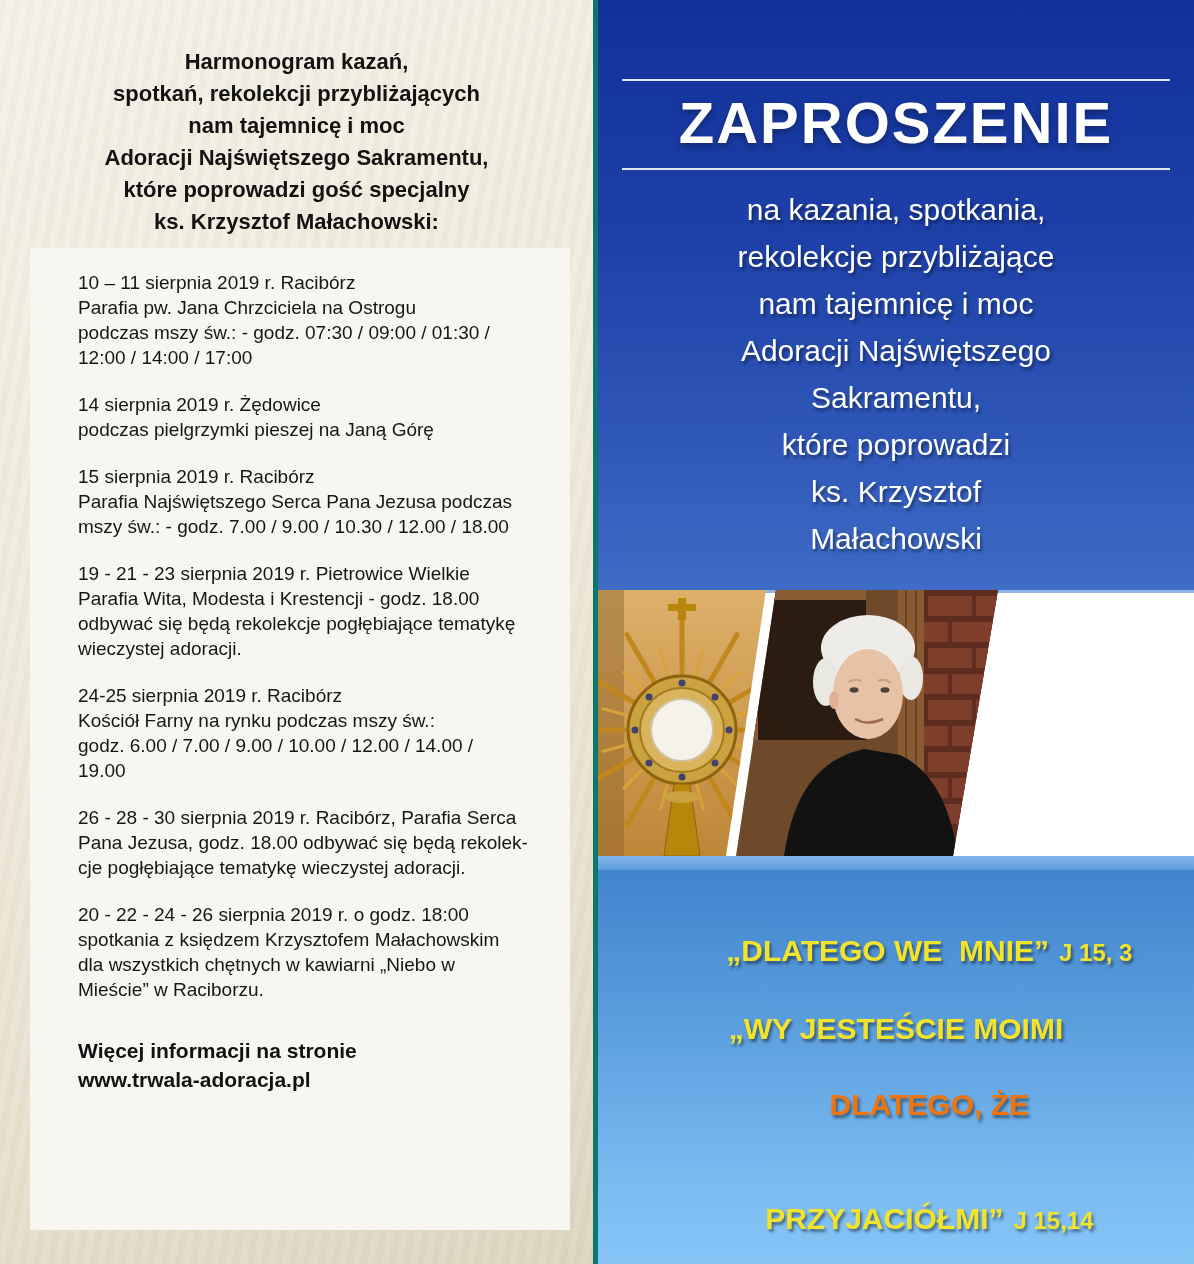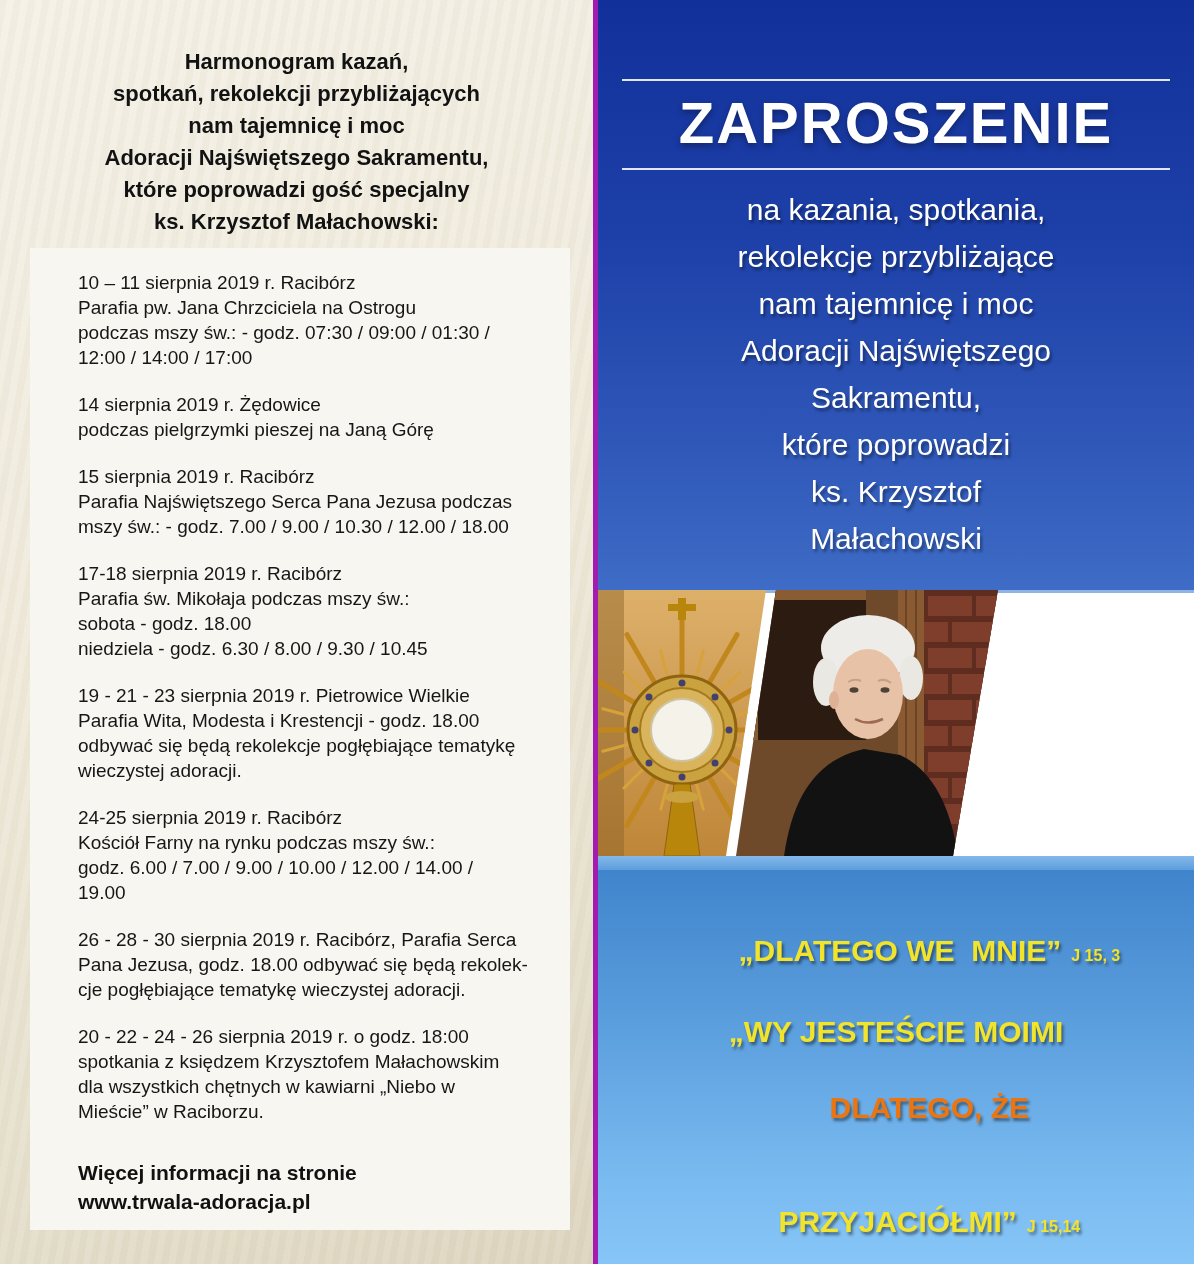--- a/index.html
+++ b/index.html
@@ -1,17 +1,17 @@
 <!DOCTYPE html>
 <html lang="pl"><head>
 <meta charset="utf-8">
 <style>
   html,body{margin:0;padding:0;background:#ffffff;}
   .page{position:relative;width:1194px;height:1264px;overflow:hidden;
-        font-family:"Liberation Sans",sans-serif;background:#a21caf;}
+        font-family:"Liberation Sans",sans-serif;background:#0f766e;}
 
   
   .left-panel{position:absolute;left:0;top:0;width:593px;height:1264px;
     background:linear-gradient(155deg,#f4f1e8 0%,#efeadb 45%,#e7e1cf 75%,#ddd5bf 100%);}
   .left-panel::after{content:"";position:absolute;inset:0;pointer-events:none;
     background:repeating-linear-gradient(100deg,rgba(180,165,130,.06) 0 7px,rgba(255,255,255,.05) 7px 14px);}
   .left-header{position:relative;margin:46px 16px 0;text-align:center;
     font-weight:bold;font-size:22px;line-height:32px;color:#121212;white-space:pre-line;z-index:2;}
   .content-box{position:absolute;left:30px;top:248px;width:540px;height:982px;
     background:#f8f6f0;box-sizing:border-box;padding:22px 26px 0 48px;z-index:2;}
@@ -36,21 +36,21 @@
   .caption-line1{font-size:16px;font-weight:bold;letter-spacing:.5px;color:#5d5d5d;}
   .caption-line2{font-size:25px;font-weight:bold;letter-spacing:1px;color:#141414;line-height:27px;}
 
   .light-bar{height:14px;background:linear-gradient(180deg,#84b8ea,#5d9edd);}
 
   .blue-bottom{height:394px;box-sizing:border-box;padding-top:24px;text-align:center;
     background:linear-gradient(180deg,#4084cc 0%,#5c9fde 40%,#79baf0 78%,#86c5f6 100%);}
   .quote-line{font-weight:bold;font-size:30px;line-height:38px;color:#f2e32b;
     text-shadow:2px 3px 3px rgba(0,0,0,.45);white-space:pre-wrap;}
   .quote-line .orange-text{color:#ed750f;}
-  .quote-ref{font-size:16px;margin-left:10px;}
+  .quote-ref{font-size:24px;margin-left:10px;}
 </style>
 </head>
 <body>
 
 <div class="page">
 
   <div class="left-panel">
     <div class="left-header">Harmonogram kazań,
 spotkań, rekolekcji przybliżających
 nam tajemnicę i moc
@@ -60,24 +60,20 @@
     <div class="content-box">
       <p class="entry">10 – 11 sierpnia 2019 r. Racibórz
 Parafia pw. Jana Chrzciciela na Ostrogu
 podczas mszy św.: - godz. 07:30 / 09:00 / 01:30 /
 12:00 / 14:00 / 17:00</p>
       <p class="entry">14 sierpnia 2019 r. Żędowice
 podczas pielgrzymki pieszej na Janą Górę</p>
       <p class="entry">15 sierpnia 2019 r. Racibórz
 Parafia Najświętszego Serca Pana Jezusa podczas
 mszy św.: - godz. 7.00 / 9.00 / 10.30 / 12.00 / 18.00</p>
-      <p class="entry">17-18 sierpnia 2019 r. Racibórz
-Parafia św. Mikołaja podczas mszy św.:
-sobota - godz. 18.00
-niedziela - godz. 6.30 / 8.00 / 9.30 / 10.45</p>
       <p class="entry">19 - 21 - 23 sierpnia 2019 r. Pietrowice Wielkie
 Parafia Wita, Modesta i Krestencji - godz. 18.00
 odbywać się będą rekolekcje pogłębiające tematykę
 wieczystej adoracji.</p>
       <p class="entry">24-25 sierpnia 2019 r. Racibórz
 Kościół Farny na rynku podczas mszy św.:
 godz. 6.00 / 7.00 / 9.00 / 10.00 / 12.00 / 14.00 /
 19.00</p>
       <p class="entry">26 - 28 - 30 sierpnia 2019 r. Racibórz, Parafia Serca
 Pana Jezusa, godz. 18.00 odbywać się będą rekolek-

